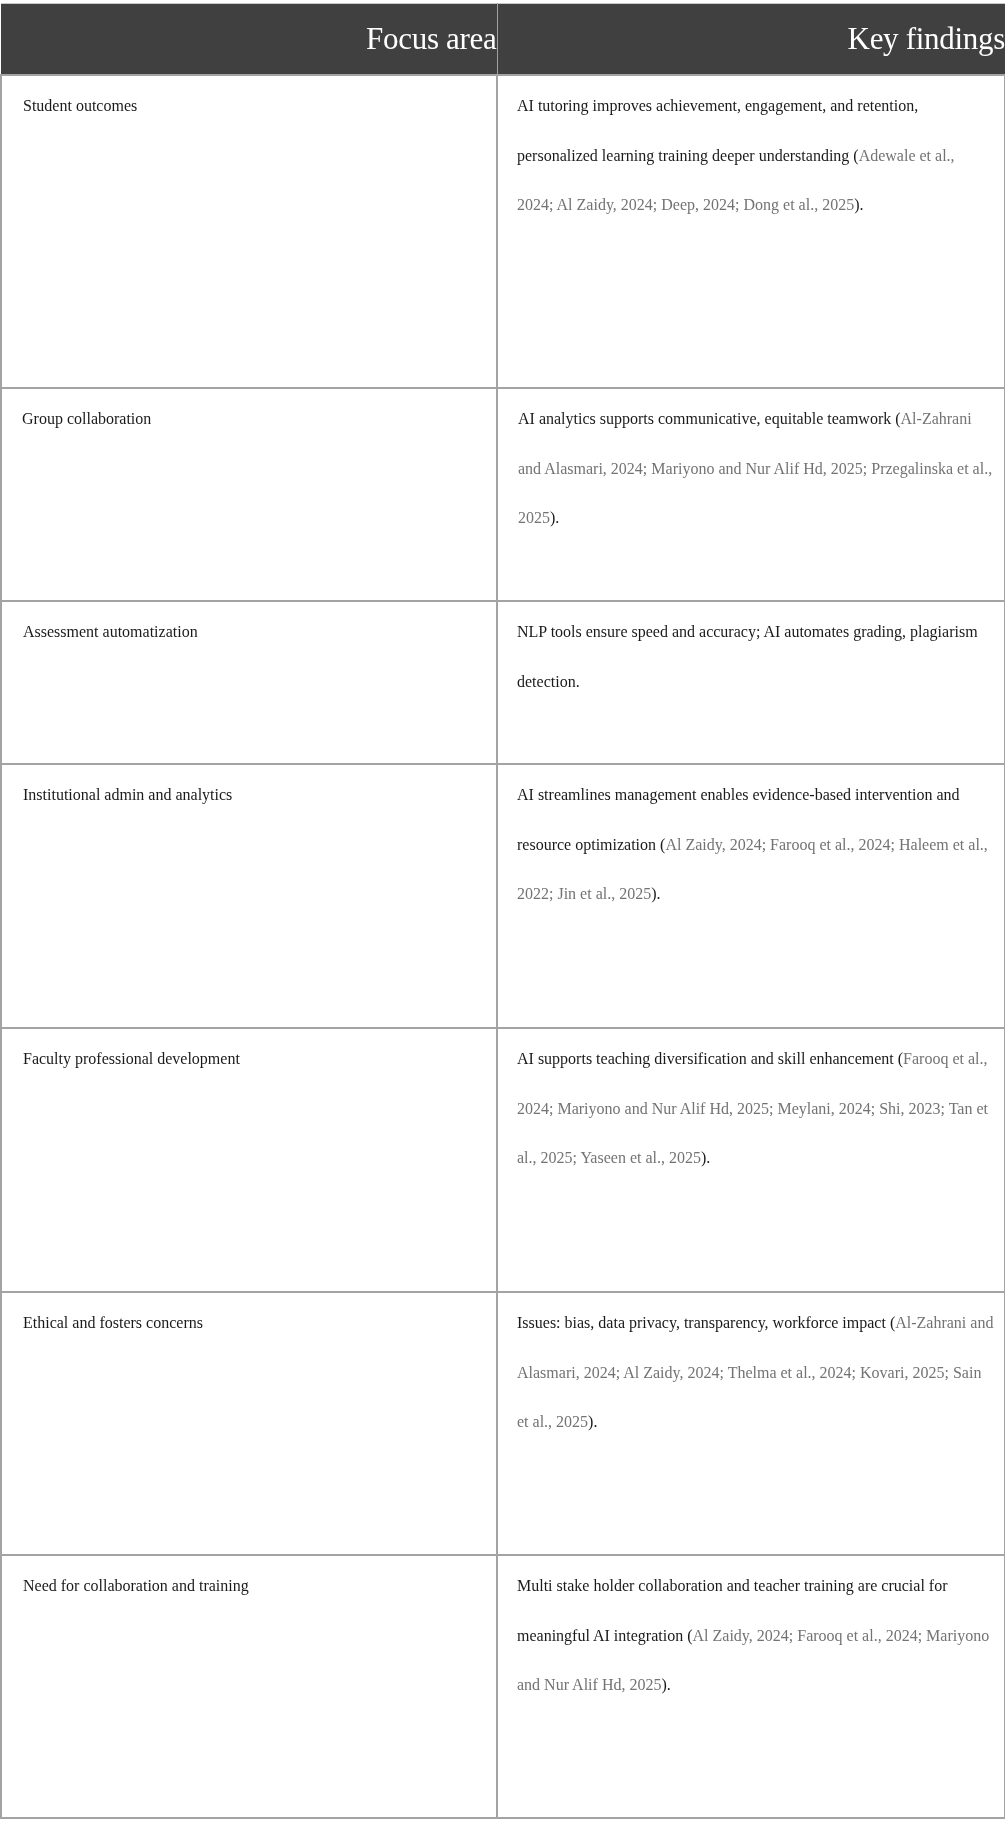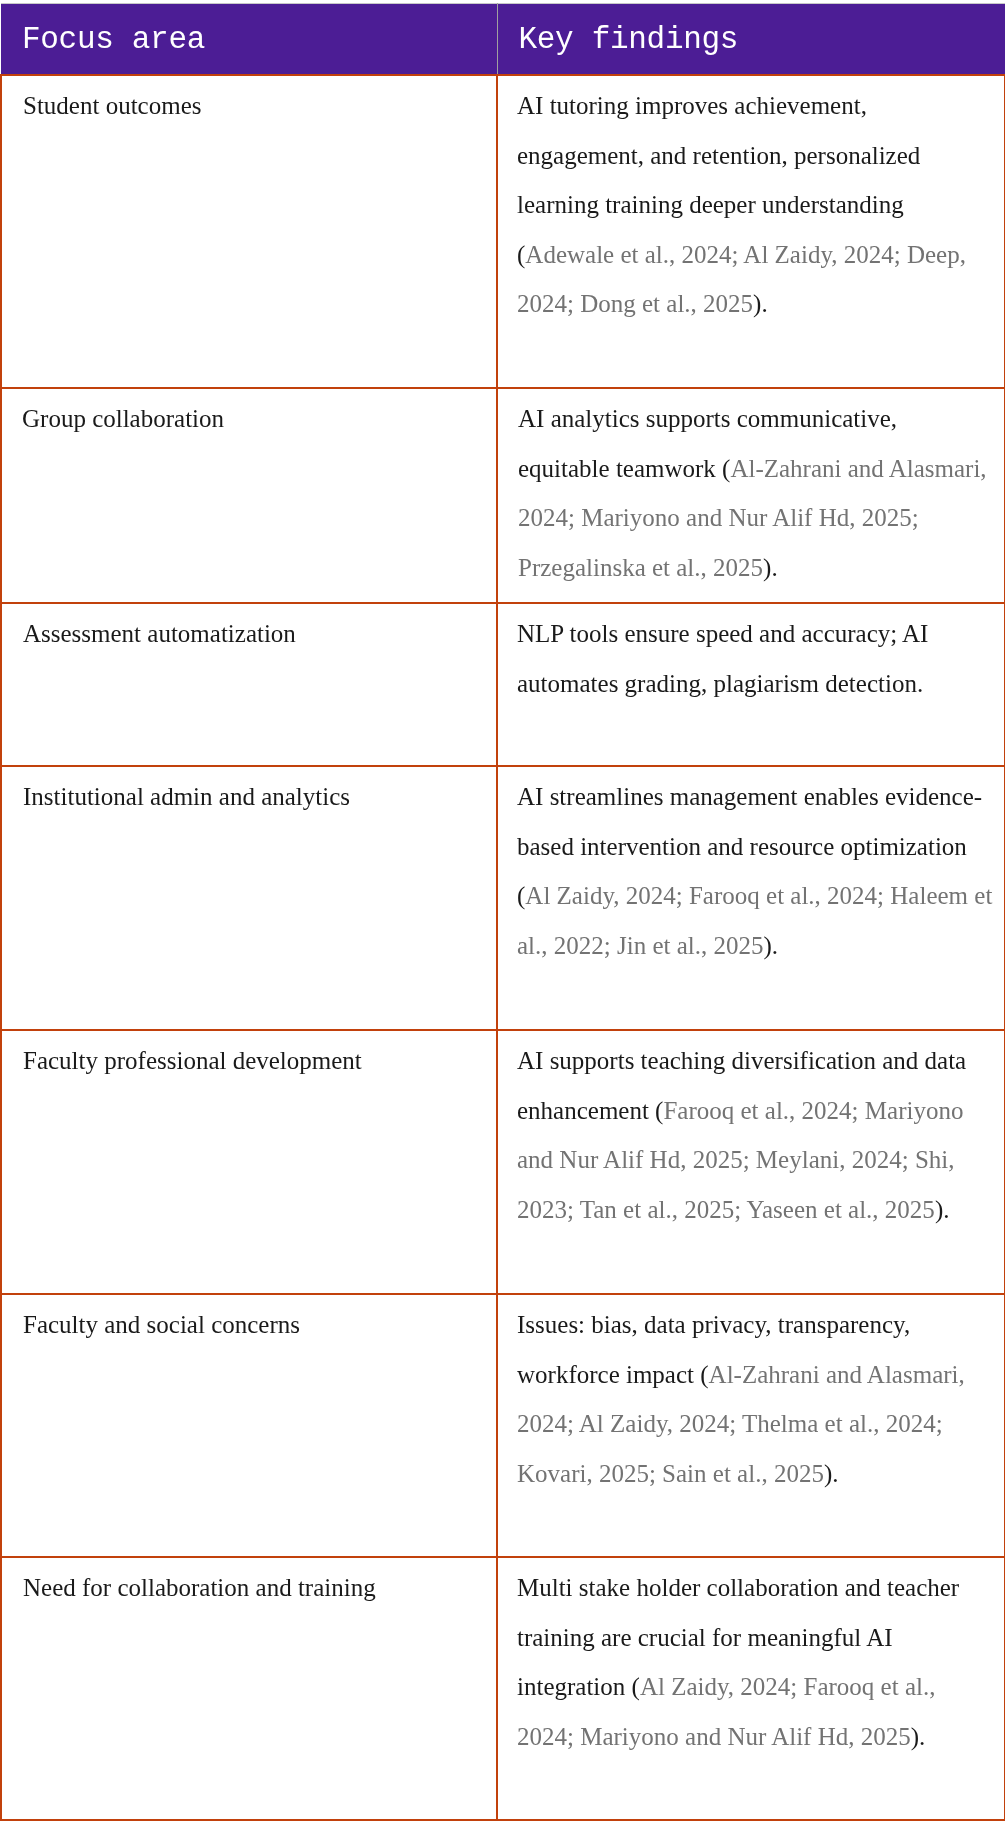--- a/index.html
+++ b/index.html
@@ -4,35 +4,35 @@
 <style>
   html, body { margin: 0; padding: 0; background: #ffffff; }
   body { width: 1005px; height: 1821px; position: relative; overflow: hidden; }
   .table {
     position: absolute; left: 0; top: 3px; width: 1004px;
     border-collapse: collapse; table-layout: fixed;
   }
   .table col.c1 { width: 496px; }
   .table col.c2 { width: 508px; }
   .hdr th {
-    background: #4c1d95; color: #ffffff;
-    font-family: Liberation Mono, monospace; font-weight: normal;
-    font-size: 31px; text-align: left;
+    background: #404040; color: #ffffff;
+    font-family: Liberation Serif, serif; font-weight: normal;
+    font-size: 31px; text-align: right;
     height: 70px; padding: 0 0 0 21px;
     border-top: 1px solid #c8c8c8;
     border-right: 1px solid #a0a0a0;
     letter-spacing: -0.3px;
   }
   .hdr th:last-child { border-right: none; }
   td {
     vertical-align: top;
-    border: 2px solid #c2410c;
+    border: 2px solid #a3a3a3;
     padding: 5px 14px 10px 21px;
     font-family: "Liberation Serif", serif;
-    font-size: 25px; line-height: 49.5px; color: #1a1a1a;
+    font-size: 16px; line-height: 49.5px; color: #1a1a1a;
   }
   td.focus { }
   td.find { padding-left: 19px; padding-right: 10px; }
   .cite { color: #737373; cursor: pointer; }
   tr.r0 td { height: 296px; }
   tr.r1 td { height: 196px; padding-left: 20px; }
   tr.r2 td { height: 146px; }
   tr.r3 td { height: 247px; }
   tr.r4 td { height: 247px; margin-top: 32px; }
   tr.r5 td { height: 246px; }
@@ -64,24 +64,24 @@
     <tr class="r2">
       <td class="focus">Assessment automatization</td>
       <td class="find"><span>NLP tools ensure speed and accuracy; AI automates grading, plagiarism detection.</span><span class="cite"></span><span></span></td>
     </tr>
     <tr class="r3">
       <td class="focus">Institutional admin and analytics</td>
       <td class="find"><span>AI streamlines management enables evidence-based intervention and resource optimization (</span><span class="cite">Al Zaidy, 2024; Farooq et al., 2024; Haleem et al., 2022; Jin et al., 2025</span><span>).</span></td>
     </tr>
     <tr class="r4">
       <td class="focus">Faculty professional development</td>
-      <td class="find"><span>AI supports teaching diversification and data enhancement (</span><span class="cite">Farooq et al., 2024; Mariyono and Nur Alif Hd, 2025; Meylani, 2024; Shi, 2023; Tan et al., 2025; Yaseen et al., 2025</span><span>).</span></td>
+      <td class="find"><span>AI supports teaching diversification and skill enhancement (</span><span class="cite">Farooq et al., 2024; Mariyono and Nur Alif Hd, 2025; Meylani, 2024; Shi, 2023; Tan et al., 2025; Yaseen et al., 2025</span><span>).</span></td>
     </tr>
     <tr class="r5">
-      <td class="focus">Faculty and social concerns</td>
+      <td class="focus">Ethical and fosters concerns</td>
       <td class="find"><span>Issues: bias, data privacy, transparency, workforce impact (</span><span class="cite">Al-Zahrani and Alasmari, 2024; Al Zaidy, 2024; Thelma et al., 2024; Kovari, 2025; Sain et al., 2025</span><span>).</span></td>
     </tr>
     <tr class="r6">
       <td class="focus">Need for collaboration and training</td>
       <td class="find"><span>Multi stake holder collaboration and teacher training are crucial for meaningful AI integration (</span><span class="cite">Al Zaidy, 2024; Farooq et al., 2024; Mariyono and Nur Alif Hd, 2025</span><span>).</span></td>
     </tr>
   </tbody>
 </table>
 
 </body></html>

